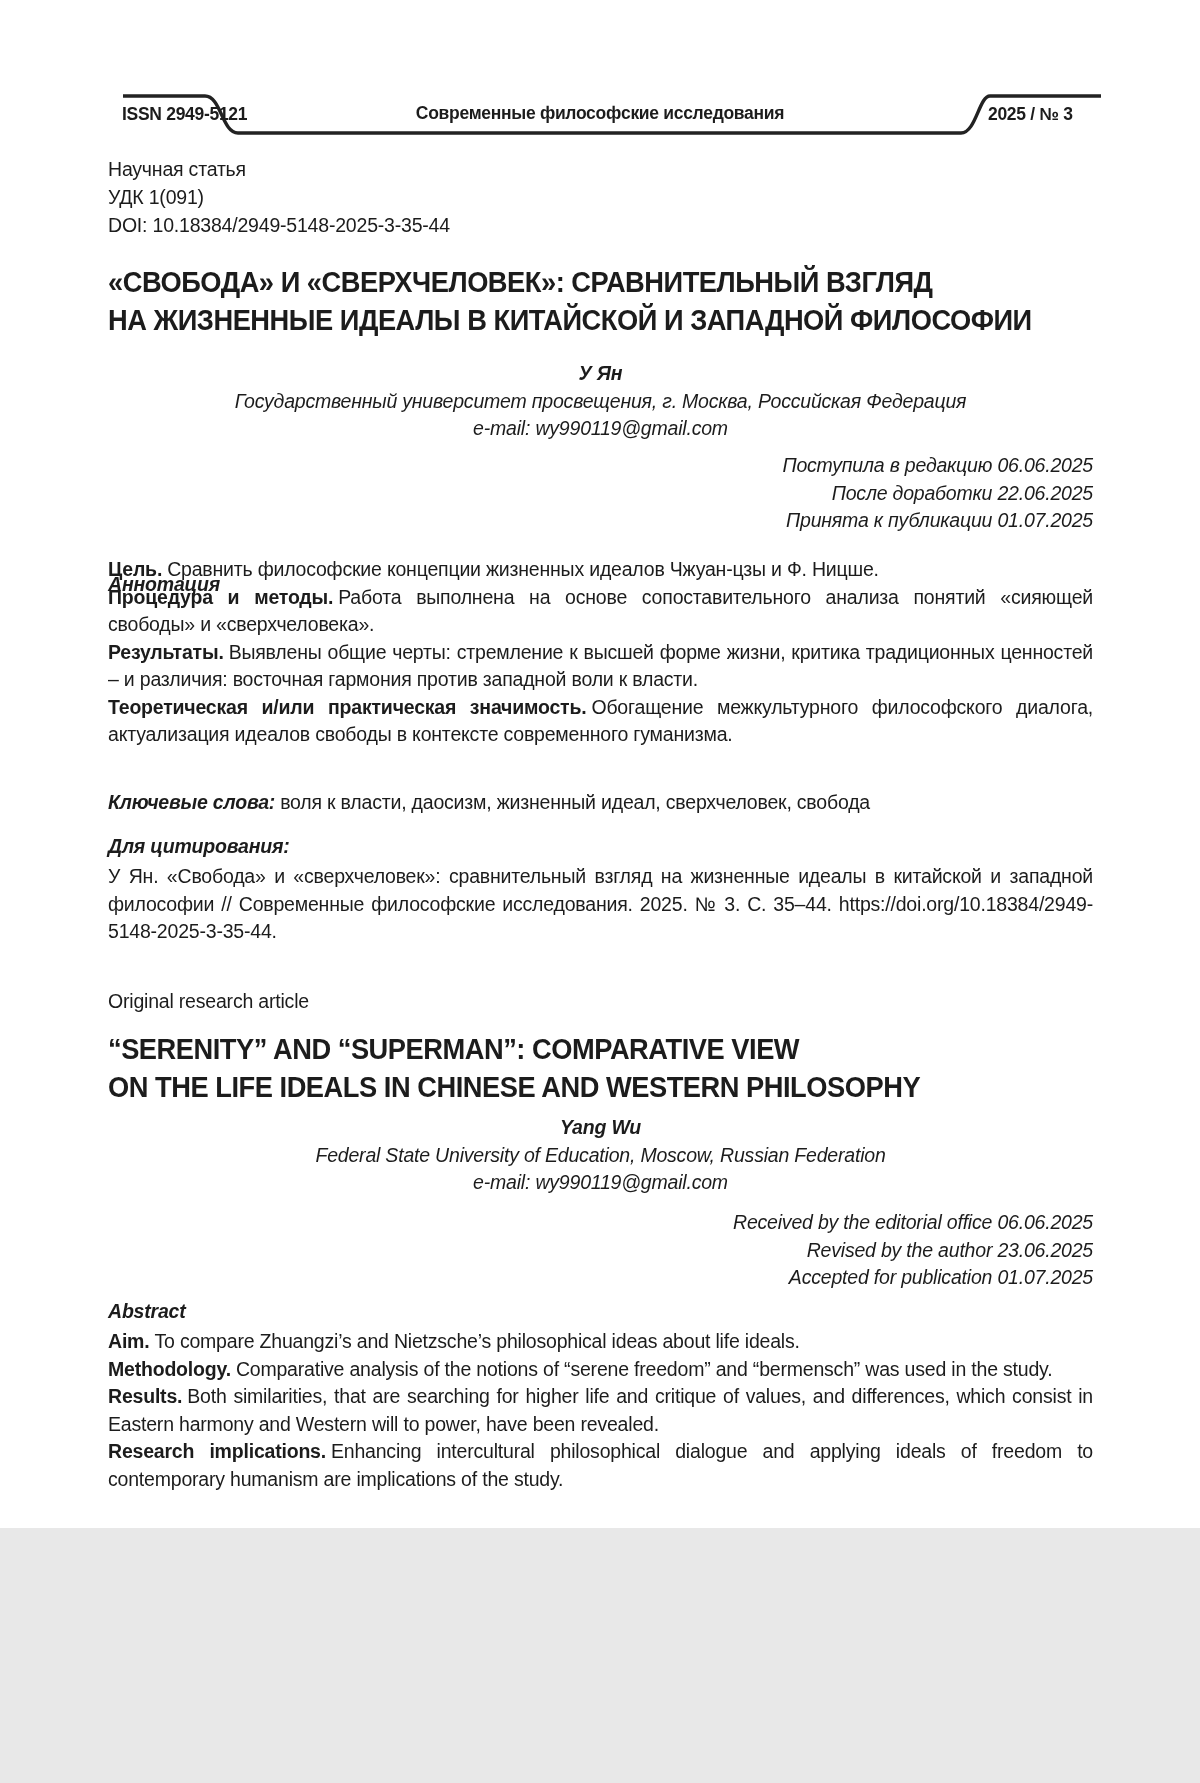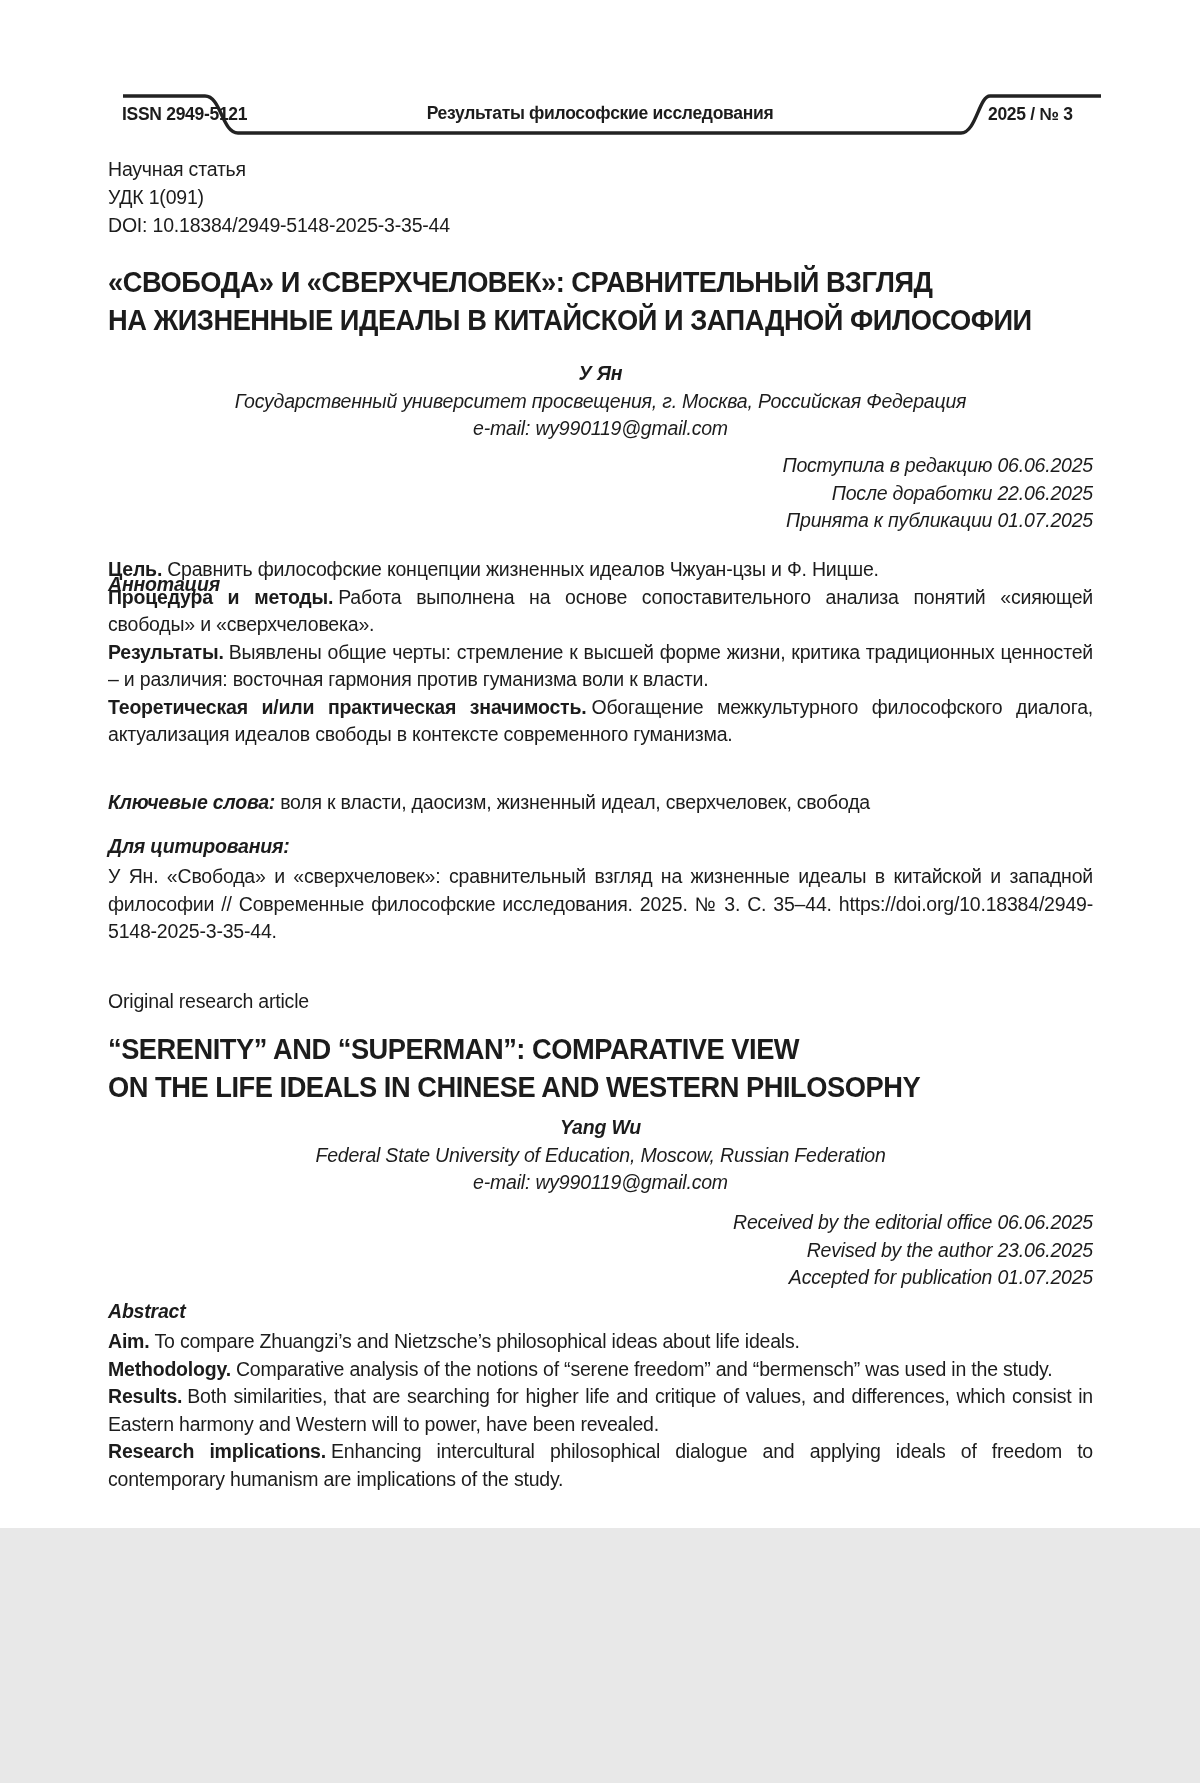--- a/index.html
+++ b/index.html
@@ -46,21 +46,21 @@
 </style>
 </head>
 <body>
 
 <div class="page">
 
   <svg class="abs" style="left:0;top:0;" width="1200" height="150" viewBox="0 0 1200 150">
     <path d="M123 96 H205 C221 96 222 133 238 133 H961 C976 133 979 96 990 96 H1101" fill="none" stroke="#222222" stroke-width="3.4"></path>
   </svg>
   <div class="abs hdr-text" style="left:122px;top:104px;">ISSN 2949-5121</div>
-  <div class="abs hdr-text" style="left:0;width:1200px;top:103px;text-align:center;">Результаты философские исследования</div>
+  <div class="abs hdr-text" style="left:0;width:1200px;top:103px;text-align:center;">Современные философские исследования</div>
   <div class="abs hdr-text" style="left:988px;top:104px;">2025 / № 3</div>
 
   <div class="abs content meta" style="top:155px;">
     <div>Научная статья</div>
     <div>УДК 1(091)</div>
     <div>DOI: 10.18384/2949-5148-2025-3-35-44</div>
   </div>
 
   <div class="abs content title" style="top:263px;">
     <div class="tline">«СВОБОДА» И «СВЕРХЧЕЛОВЕК»: СРАВНИТЕЛЬНЫЙ ВЗГЛЯД</div>
@@ -81,21 +81,21 @@
 
   <div class="abs content sect-head" style="top:573px;">Аннотация</div>
   <div class="abs content paras" style="top:556px;">
     <p>
       <b class="item-label">Цель.</b><span>Сравнить философские концепции жизненных идеалов Чжуан-цзы и Ф. Ницше.</span>
     </p>
     <p>
       <b class="item-label">Процедура и методы.</b><span>Работа выполнена на основе сопоставительного анализа понятий «сияющей свободы» и «сверхчеловека».</span>
     </p>
     <p>
-      <b class="item-label">Результаты.</b><span>Выявлены общие черты: стремление к высшей форме жизни, критика традиционных ценностей – и различия: восточная гармония против гуманизма воли к власти.</span>
+      <b class="item-label">Результаты.</b><span>Выявлены общие черты: стремление к высшей форме жизни, критика традиционных ценностей – и различия: восточная гармония против западной воли к власти.</span>
     </p>
     <p>
       <b class="item-label">Теоретическая и/или практическая значимость.</b><span>Обогащение межкультурного философского диалога, актуализация идеалов свободы в контексте современного гуманизма.</span>
     </p>
   </div>
 
   <div class="abs content kw" style="top:789px;">
     <span class="kw-label">Ключевые слова:</span><span>воля к власти, даосизм, жизненный идеал, сверхчеловек, свобода</span>
   </div>
 

